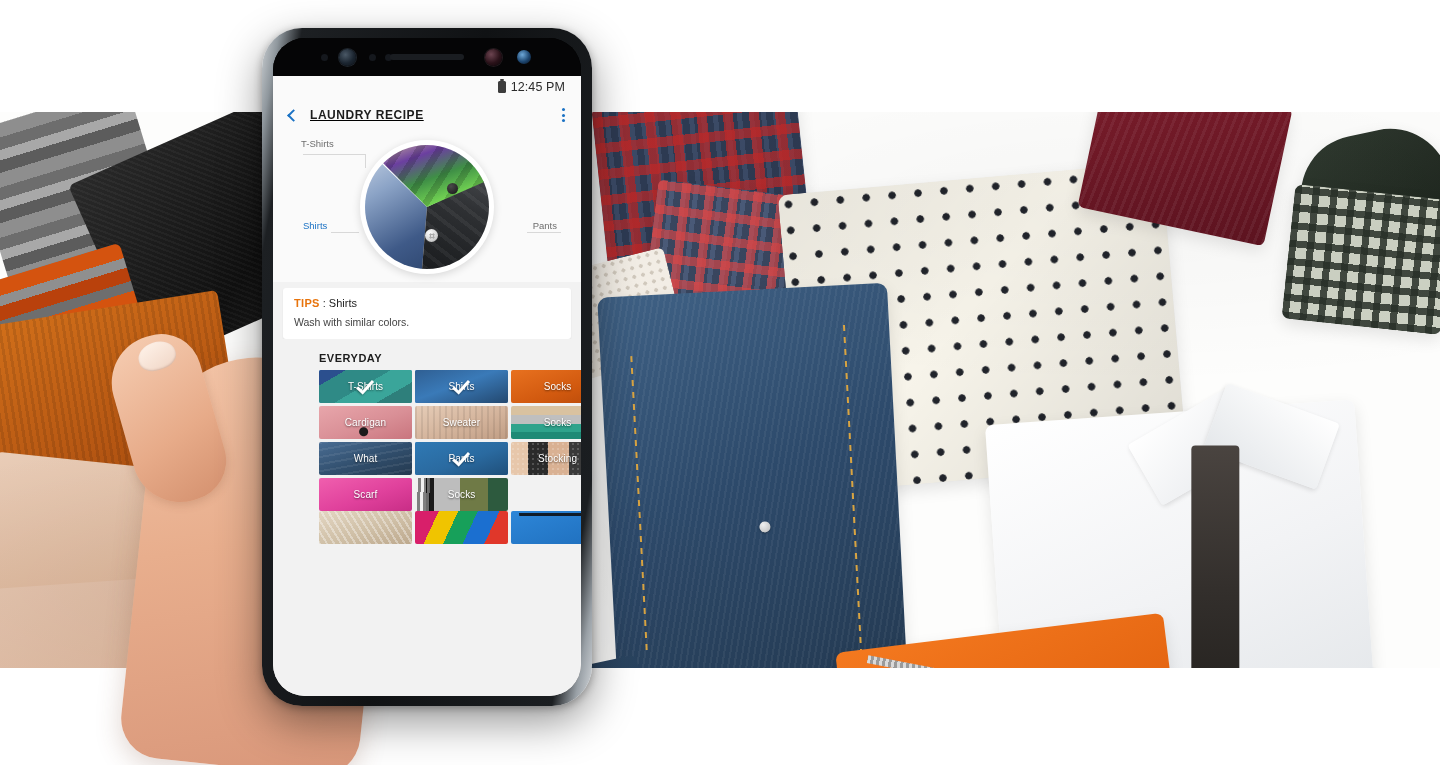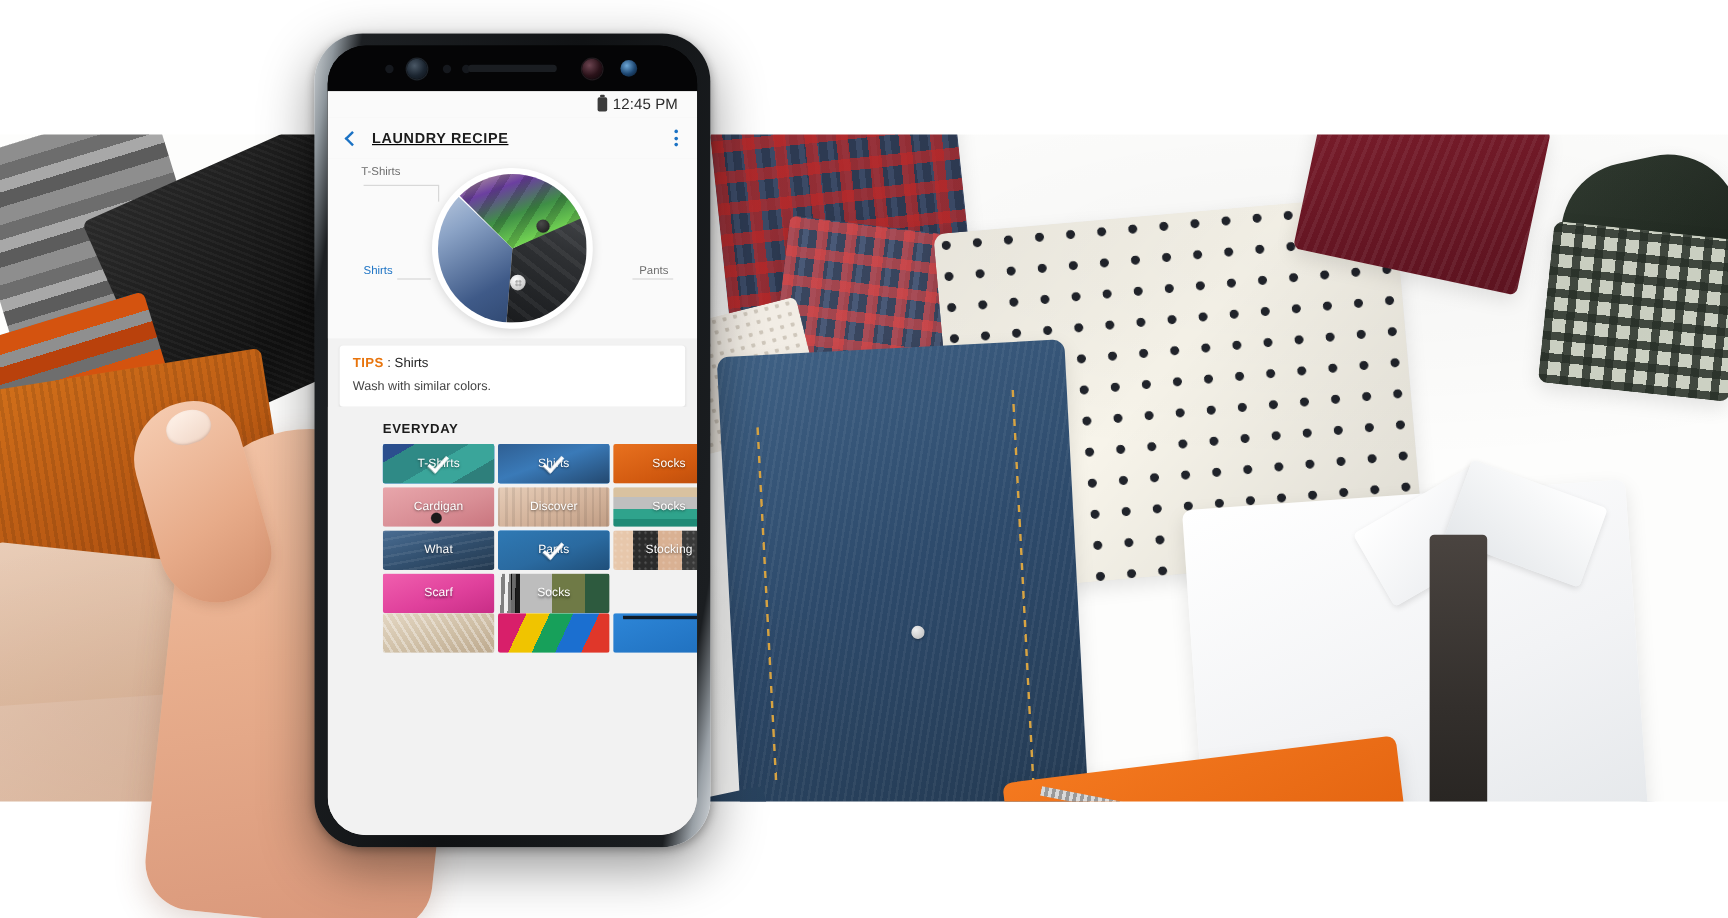--- a/index.html
+++ b/index.html
@@ -462,21 +462,21 @@
               <div class="tile">
                 <div class="tx t-blouse"></div>
                 <span class="tile-label">Socks</span>
               </div>
               <div class="tile">
                 <div class="tx t-cardigan"></div>
                 <span class="tile-label">Cardigan</span>
               </div>
               <div class="tile">
                 <div class="tx t-sweater"></div>
-                <span class="tile-label">Discover</span>
+                <span class="tile-label">Sweater</span>
               </div>
               <div class="tile">
                 <div class="tx t-knit"></div>
                 <span class="tile-label">Socks</span>
               </div>
               <div class="tile">
                 <div class="tx t-jeans"></div>
                 <span class="tile-label">What</span>
               </div>
               <div class="tile sel">

